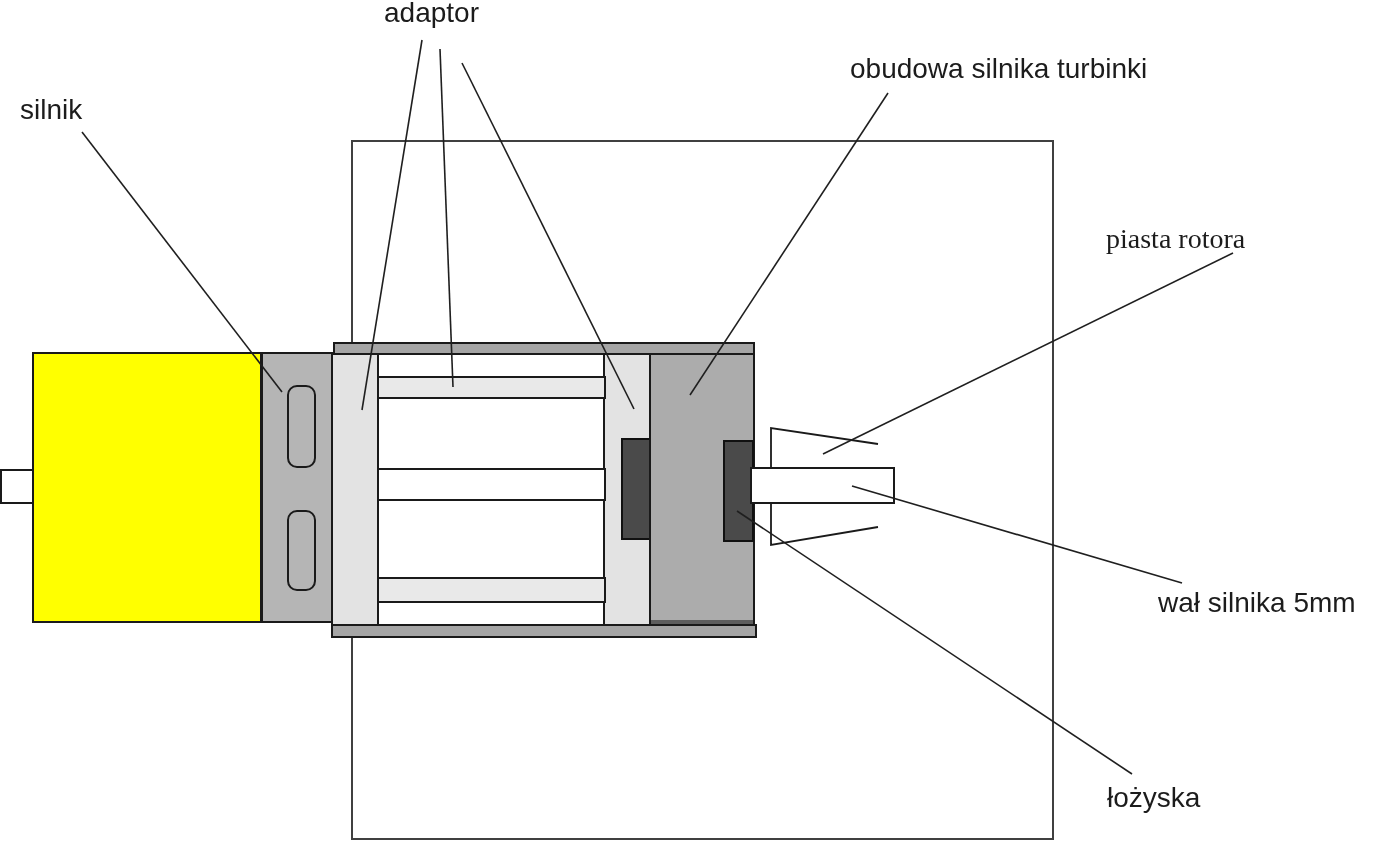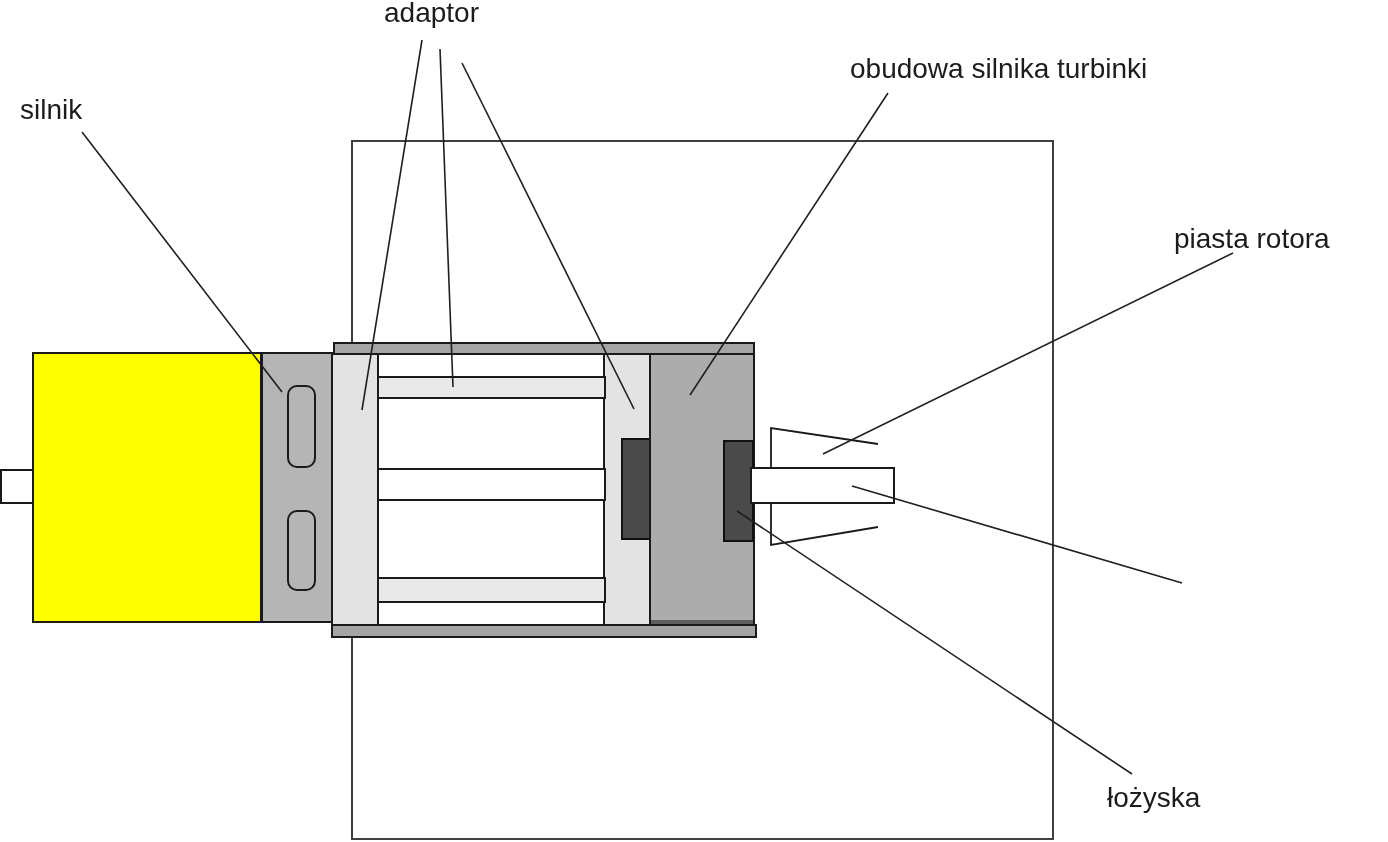--- a/index.html
+++ b/index.html
@@ -26,21 +26,21 @@
     z-index: 5;
     font-size: 28px;
     line-height: 1;
     color: #1c1c1c;
     white-space: nowrap;
     letter-spacing: 0px;
   }
   .label-silnik   { left: 20px;   top: 96px;  }
   .label-adaptor  { left: 384px;  top: -1px;  }
   .label-obudowa  { left: 850px;  top: 55px;  }
-  .label-piasta   { left: 1174px; top: 225px; }
+  .label-piasta   { left: 1106px; top: 225px; font-family: Liberation Serif, serif; }
   .label-wal      { left: 1158px; top: 589px; }
   .label-lozyska  { left: 1107px; top: 784px; }
 </style>
 </head>
 <body>
 
 <div class="stage">
 
   <svg class="diagram" width="1388" height="842" viewBox="0 0 1388 842">
 
@@ -84,14 +84,15 @@
       <line x1="1233" y1="253" x2="823" y2="454"></line>
       <line x1="1182" y1="583" x2="852" y2="486"></line>
       <line x1="1132" y1="774" x2="737" y2="511"></line>
     </g>
   </svg>
 
   <div class="label label-silnik">silnik</div>
   <div class="label label-adaptor">adaptor</div>
   <div class="label label-obudowa">obudowa silnika turbinki</div>
   <div class="label label-piasta">piasta rotora</div>
+  <div class="label label-wal">wał silnika 5mm</div>
   <div class="label label-lozyska">łożyska</div>
 </div>
 
 </body></html>

